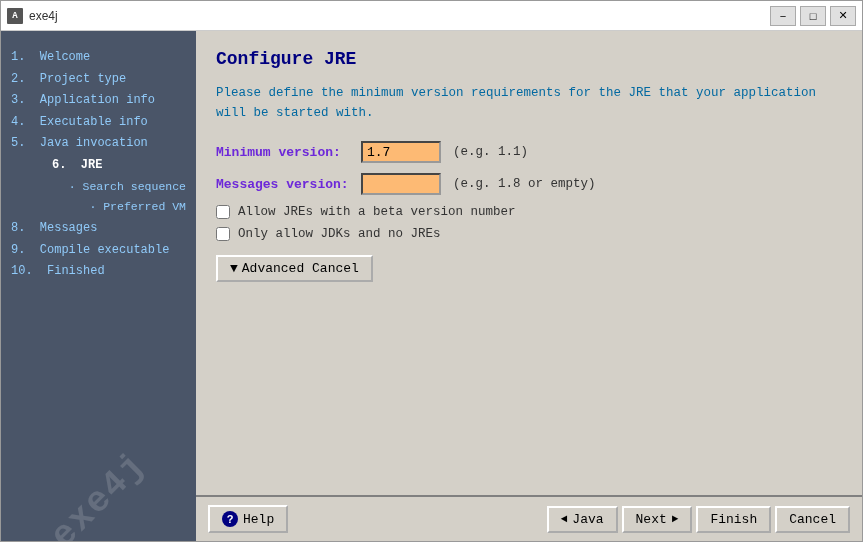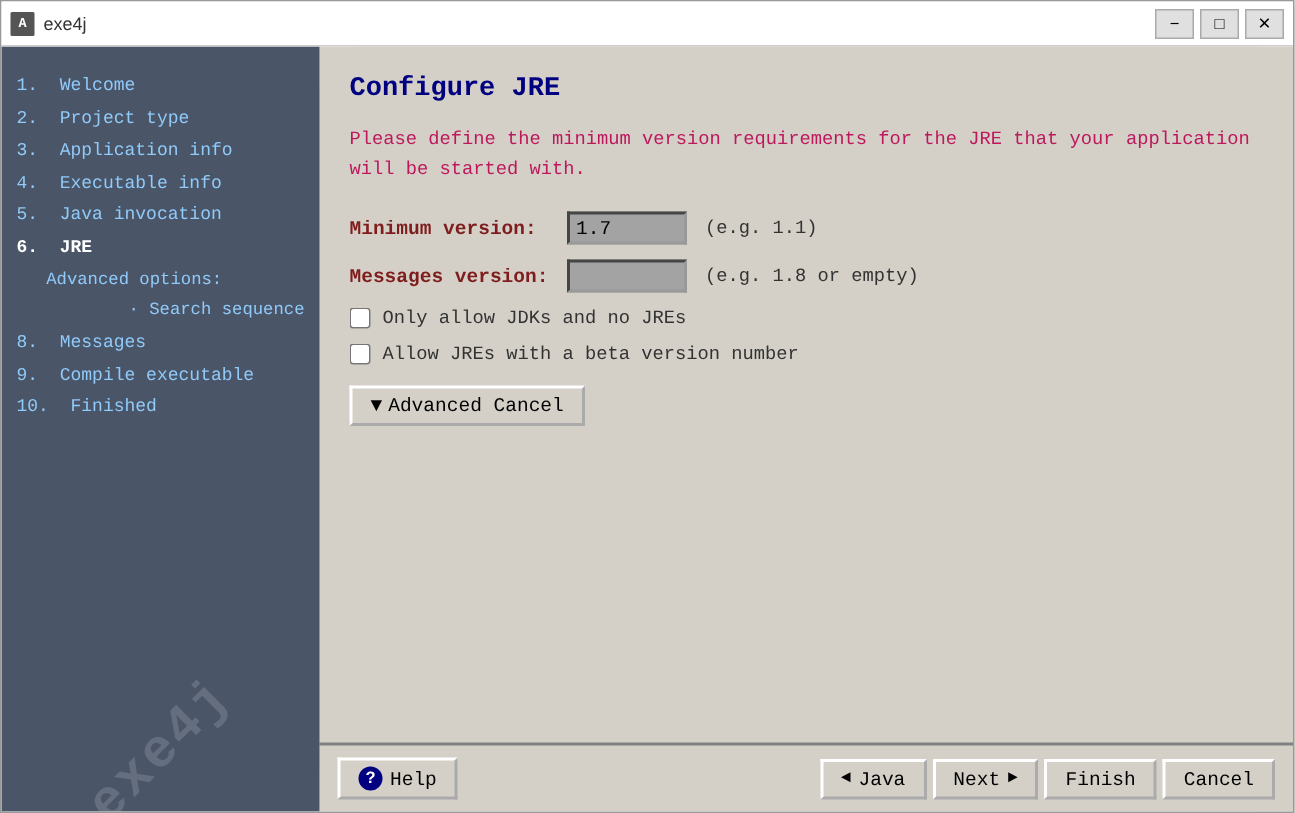--- a/index.html
+++ b/index.html
@@ -77,21 +77,21 @@
 
     
     .main-area {
       display: flex;
       flex: 1;
       overflow: hidden;
     }
 
     
     .sidebar {
-      width: 212px;
+      width: 195px;
       background: #4a5568;
       color: #90caf9;
       padding: 10px 0;
       flex-shrink: 0;
       position: relative;
       overflow: hidden;
     }
     .sidebar-nav {
       padding: 6px 10px;
       font-family: 'Courier New', Courier, monospace;
@@ -99,20 +99,21 @@
       line-height: 1.8;
     }
     .nav-item {
       cursor: pointer;
       color: #90caf9;
       white-space: nowrap;
     }
     .nav-item.active {
       color: #fff;
       font-weight: bold;
+      margin-left: 41px;
     }
     .nav-item.sub {
       padding-left: 10px;
       color: #90caf9;
       font-size: 11.5px;
       text-align: right;
     }
     .nav-item.sub-header {
       color: #90caf9;
       font-size: 11.5px;
@@ -152,45 +153,45 @@
       font-size: 18px;
       font-family: 'Courier New', Courier, monospace;
       color: #000080;
       font-weight: bold;
       margin-bottom: 14px;
     }
 
     .description {
       font-family: 'Courier New', Courier, monospace;
       font-size: 12.5px;
-      color: #be185d;
+      color: #0369a1;
       margin-bottom: 18px;
       line-height: 1.6;
     }
 
     .form-row {
       display: flex;
       align-items: center;
       margin-bottom: 10px;
     }
 
     .form-label {
       font-family: 'Courier New', Courier, monospace;
       font-size: 13px;
       font-weight: bold;
-      color: #7f1d1d;
+      color: #6d28d9;
       width: 145px;
       flex-shrink: 0;
     }
 
     .form-input {
       width: 80px;
       height: 22px;
       border: 2px inset #999;
-      background: #a3a3a3;
+      background: #fdba74;
       font-family: 'Courier New', Courier, monospace;
       font-size: 13px;
       padding: 2px 4px;
     }
 
     .form-hint {
       font-family: 'Courier New', Courier, monospace;
       font-size: 12.5px;
       color: #333;
       margin-left: 12px;
@@ -303,22 +304,22 @@
   <div class="main-area">
 
     <div class="sidebar">
       <div class="sidebar-nav">
         <div class="nav-item">1.&nbsp; Welcome</div>
         <div class="nav-item">2.&nbsp; Project type</div>
         <div class="nav-item">3.&nbsp; Application info</div>
         <div class="nav-item">4.&nbsp; Executable info</div>
         <div class="nav-item">5.&nbsp; Java invocation</div>
         <div class="nav-item active">6.&nbsp; <b>JRE</b></div>
-        <div class="nav-item sub-header">&nbsp;&nbsp;Advanced options:</div>
         <div class="nav-item sub">· Search sequence</div>
+        <div class="nav-item sub">· Preferred VM</div>
         <div class="nav-item">8.&nbsp; Messages</div>
         <div class="nav-item">9.&nbsp; Compile executable</div>
         <div class="nav-item">10.&nbsp; Finished</div>
       </div>
       <div class="sidebar-watermark">exe4j</div>
     </div>
 
     <div class="content-panel">
       <div class="content-body">
         <div class="page-title">Configure JRE</div>
@@ -332,28 +333,28 @@
           <input class="form-input" type="text" value="1.7" style="">
           <span class="form-hint">(e.g. 1.1)</span>
         </div>
 
         <div class="form-row">
           <label class="form-label">Messages version:</label>
           <input class="form-input" type="text" value="" style="">
           <span class="form-hint">(e.g. 1.8 or empty)</span>
         </div>
 
+        <div class="checkbox-row" style="margin-top:10px;">
+          <input type="checkbox" id="beta-cb" style="">
+          <label class="checkbox-label" for="beta-cb">Allow JREs with a beta version number</label>
+        </div>
+
         <div class="checkbox-row">
           <input type="checkbox" id="jdk-cb" style="">
           <label class="checkbox-label" for="jdk-cb">Only allow JDKs and no JREs</label>
-        </div>
-
-        <div class="checkbox-row" style="margin-top:10px;">
-          <input type="checkbox" id="beta-cb" style="">
-          <label class="checkbox-label" for="beta-cb">Allow JREs with a beta version number</label>
         </div>
 
         <button class="advanced-btn">
           <span>▼</span>
           <span>Advanced Cancel</span>
         </button>
       </div>
 
       <div class="footer-bar">
         <div class="footer-left">

